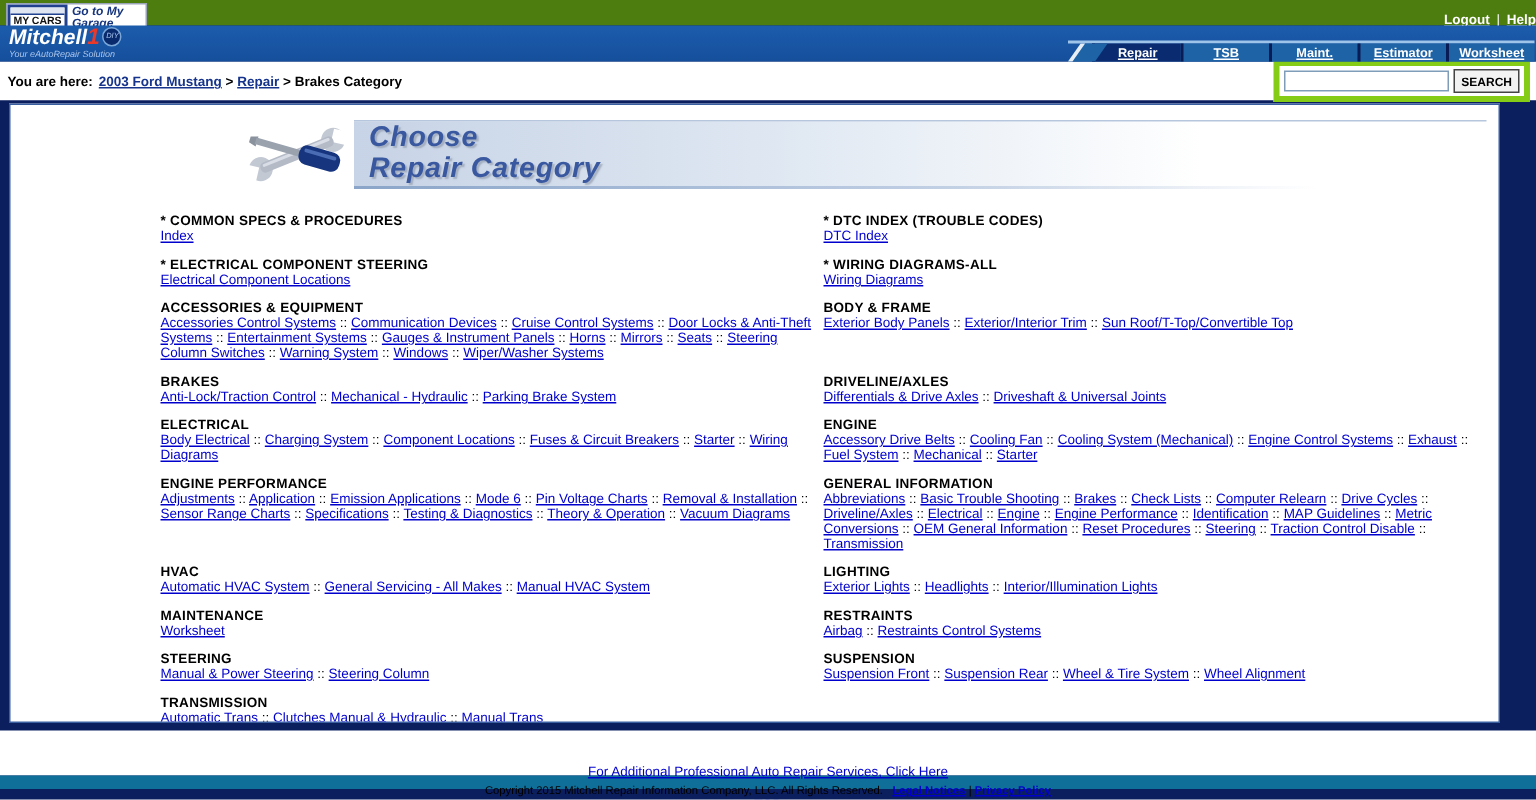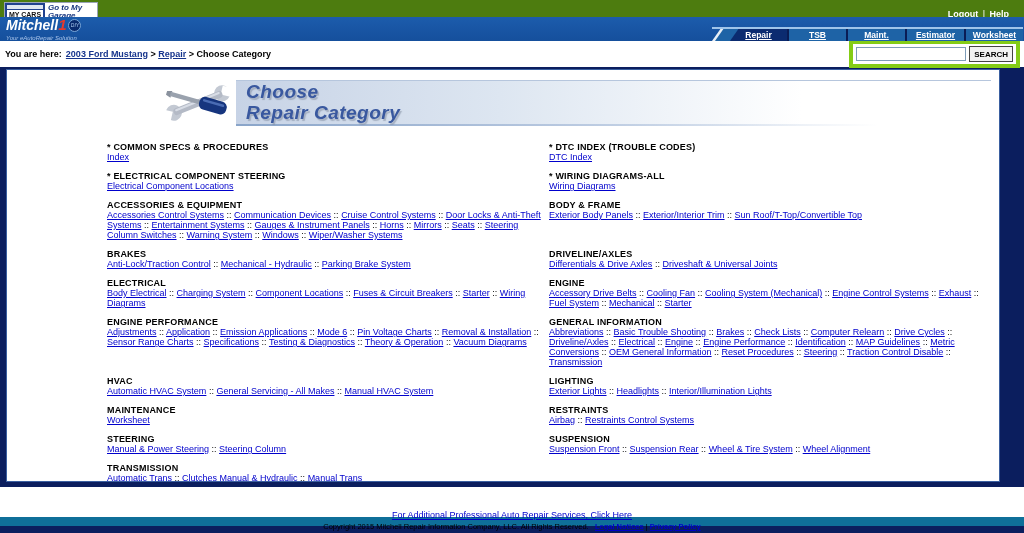--- a/index.html
+++ b/index.html
@@ -8,21 +8,21 @@
 
   
   .topbar { position:relative; height:17px; background:#4d7c0f; }
   .plate-wrap { position:absolute; left:4px; top:2px; display:flex; align-items:stretch;
     background:#fff; border:1px solid #9aa4b8; height:21px; }
   .plate { border:2px solid #21418f; background:#fff; width:40px; display:flex; flex-direction:column; }
   .plate-top { height:5px; background:#dfe6f2; border-bottom:1px solid #21418f; }
   .plate-label { font-size:7px; font-weight:bold; color:#111; text-align:center; letter-spacing:0px; line-height:10px; }
   .garage-label { font-size:8px; font-weight:bold; font-style:italic; color:#16357e;
     padding:1px 3px 0 3px; line-height:8px; width:52px; }
-  .userlinks { position:absolute; right:15px; top:3px; text-align:right; }
+  .userlinks { position:absolute; right:0; top:3px; text-align:right; }
   .userlinks a { color:#fff; font-size:9px; font-weight:bold; text-decoration:underline; }
   .userlinks .pipe { color:#fff; font-size:9px; }
   .version { color:#c9d6f2; font-size:7px; margin-top:1px; }
 
   
   .brandbar { position:relative; height:24px; background:linear-gradient(#1c5cac,#154f9c); }
   .logo { position:absolute; left:6px; top:1px; line-height:13px; }
   .logo-main { color:#fff; font-size:14px; font-weight:bold; font-style:italic; letter-spacing:0px;margin-top:11px; }
   .logo-one { color:#e8392b; font-size:15px; font-weight:bold; font-style:italic; }
   .logo-badge { display:inline-block; width:13px; height:13px; border-radius:50%;
@@ -128,21 +128,21 @@
         <span>Estimator</span>
       </div>
       <div class="tab">
         <span>Worksheet</span>
       </div>
     </div>
 </div>
 
 <div class="crumbrow">
   <div class="crumbs">
-    <span class="crumb-prefix">You are here:</span><span><a class="crumb-link" href="#">2003 Ford Mustang</a><span class="crumb-sep"> &gt; </span><a class="crumb-link" href="#">Repair</a><span class="crumb-sep"> &gt; </span><span class="crumb-current">Choose Category</span></span>
+    <span class="crumb-prefix">You are here:</span><span><a class="crumb-link" href="#">2003 Ford Mustang</a><span class="crumb-sep"> &gt; </span><a class="crumb-link" href="#">Repair</a><span class="crumb-sep"> &gt; </span><span class="crumb-current">Brakes Category</span></span>
   </div>
   <div class="searchbox">
     <input type="text" value="" style="">
     <button>SEARCH</button>
   </div>
 </div>
 
 <div class="wrapper">
   <div class="panel">
 

